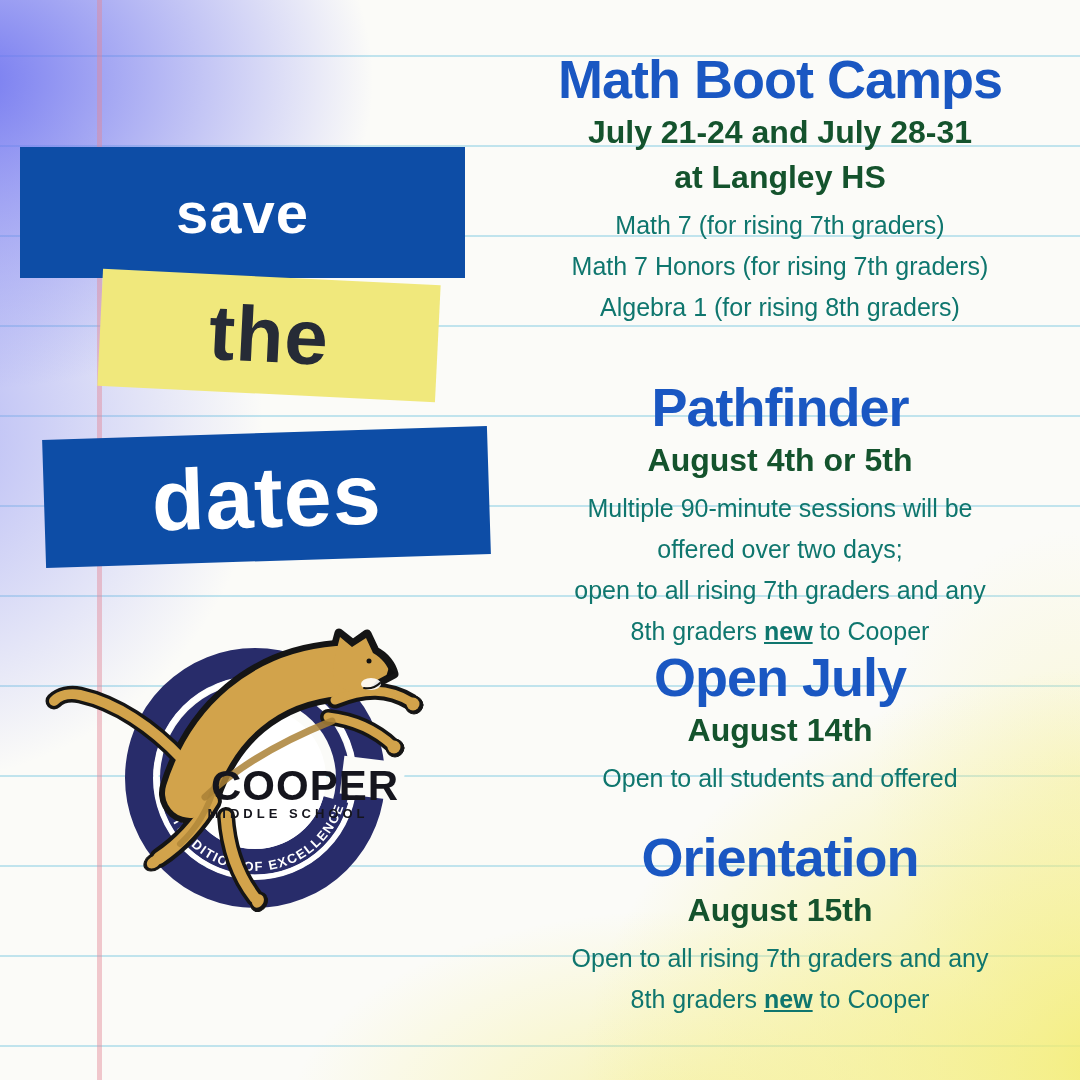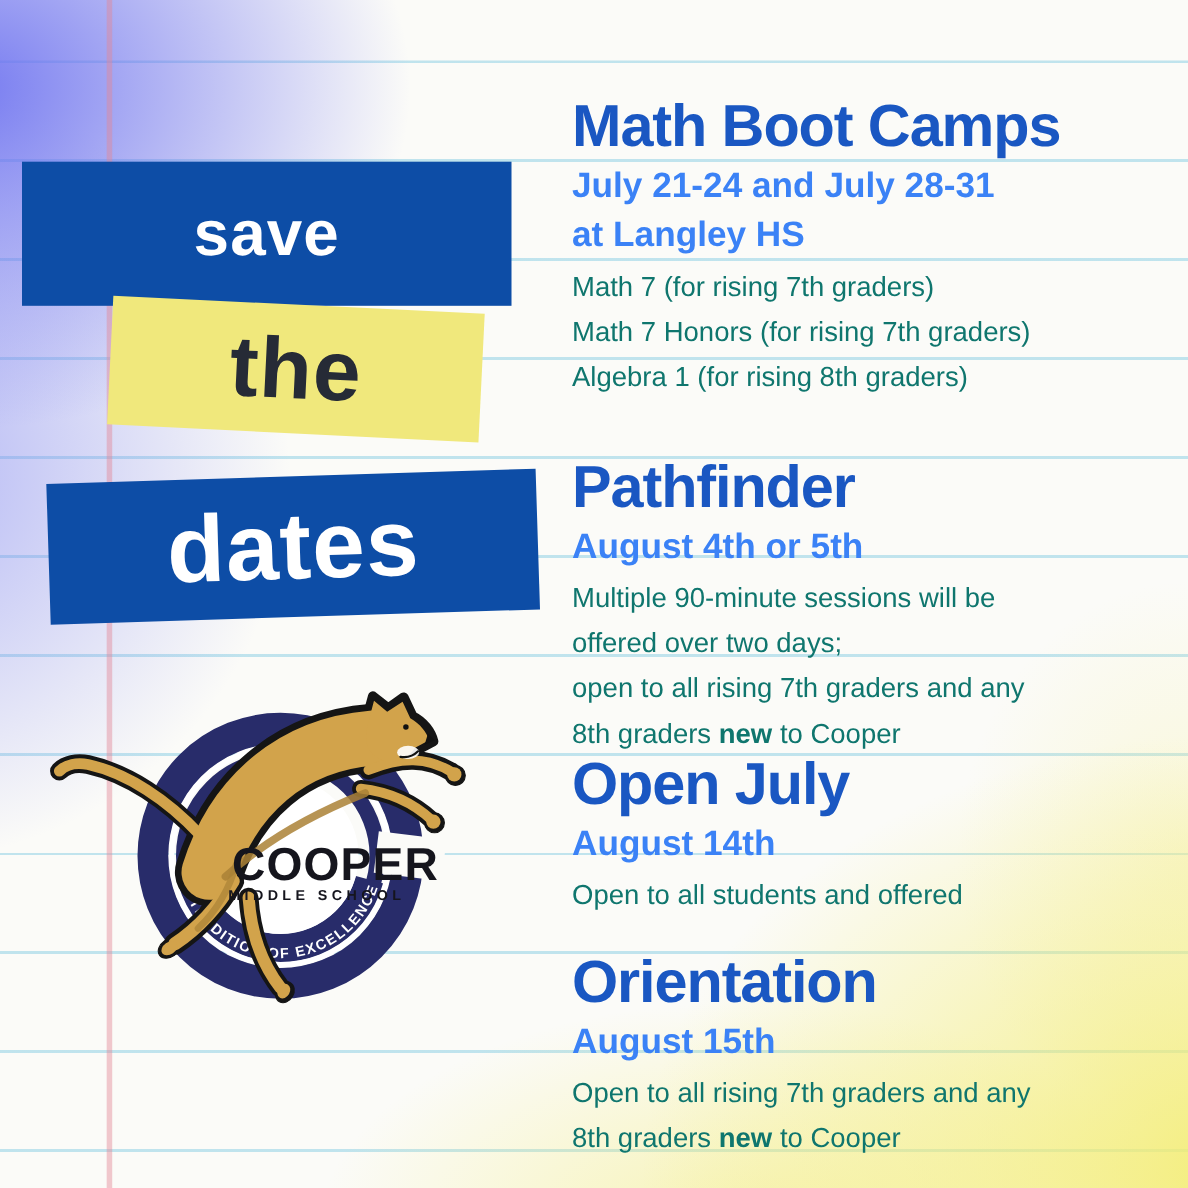--- a/index.html
+++ b/index.html
@@ -45,30 +45,30 @@
     position:absolute;display:flex;align-items:center;justify-content:center;
     font-weight:800;letter-spacing:1px;
   }
   .badge-save{left:20px;top:147px;width:445px;height:131px;background:var(--banner-blue);color:#fff;font-size:58px;}
   .badge-the{left:100px;top:277px;width:338px;height:117px;background:var(--banner-yellow);color:#262b36;font-size:78px;transform:rotate(2.8deg);}
   .badge-dates{left:44px;top:433px;width:445px;height:128px;background:var(--banner-blue);color:#fff;font-size:86px;transform:rotate(-1.8deg);}
   
   .logo{position:absolute;left:40px;top:625px;width:420px;height:315px;}
   
   .events{position:absolute;left:520px;top:0;width:520px;height:100%;}
-  .section{position:absolute;left:0;width:100%;margin-top:36px;}
+  .section{position:absolute;left:0;width:100%;text-align:center;}
   .section.s0{top:48px}
   .section.s1{top:376px}
   .section.s2{top:646px}
   .section.s3{top:826px}
   .sec-title{font-size:54px;font-weight:800;color:var(--heading-blue);line-height:62px;letter-spacing:-1px;}
-  .date-line{font-size:32px;font-weight:700;color:#3b82f6;line-height:45px;}
+  .date-line{font-size:32px;font-weight:700;color:#14532d;line-height:45px;}
   .details{margin-top:5px;}
   .detail-line{font-size:25px;color:#0f766e;line-height:41px;font-weight:400;}
-  .detail-line b{font-weight:700;}
+  .detail-line b{font-weight:700;text-decoration:underline;}
   .footer{
     position:absolute;left:0;right:0;bottom:4px;text-align:center;
     font-style:italic;font-size:27px;color:#191919;line-height:36px;
   }
 </style>
 </head>
 <body>
 
 <div class="canvas">
 

